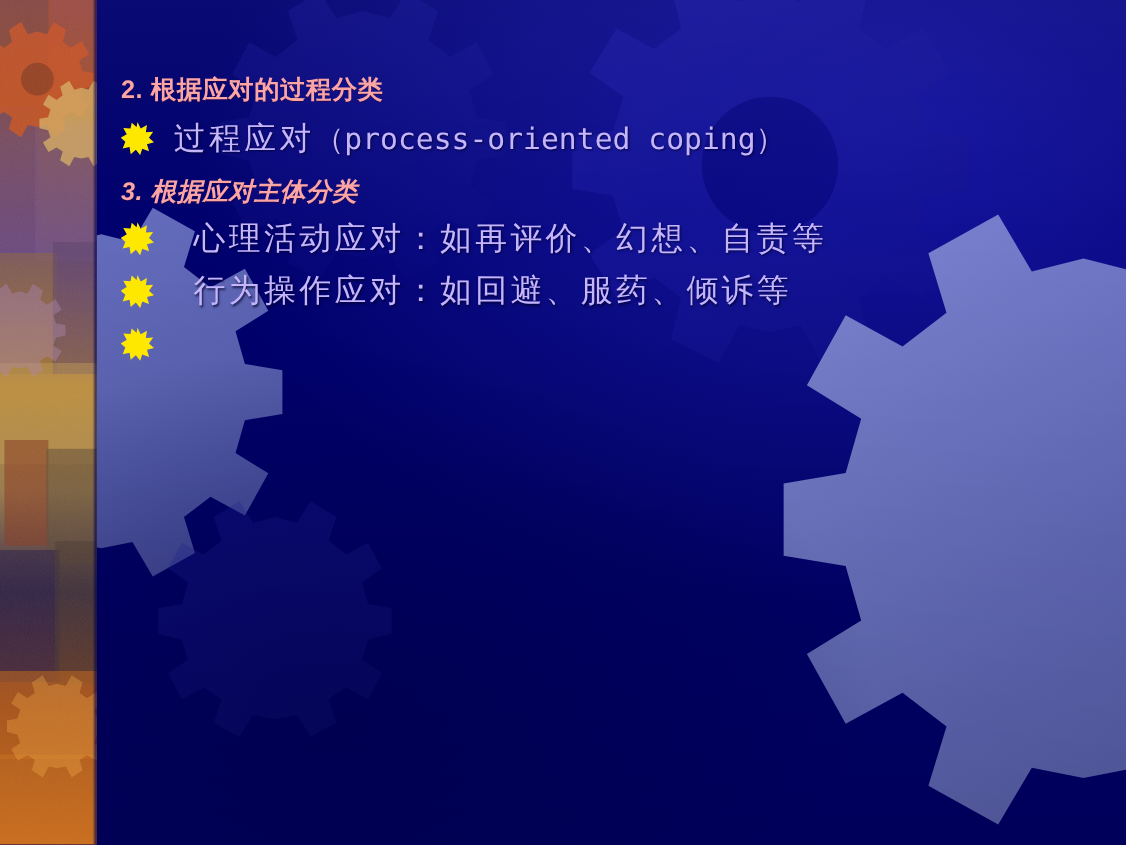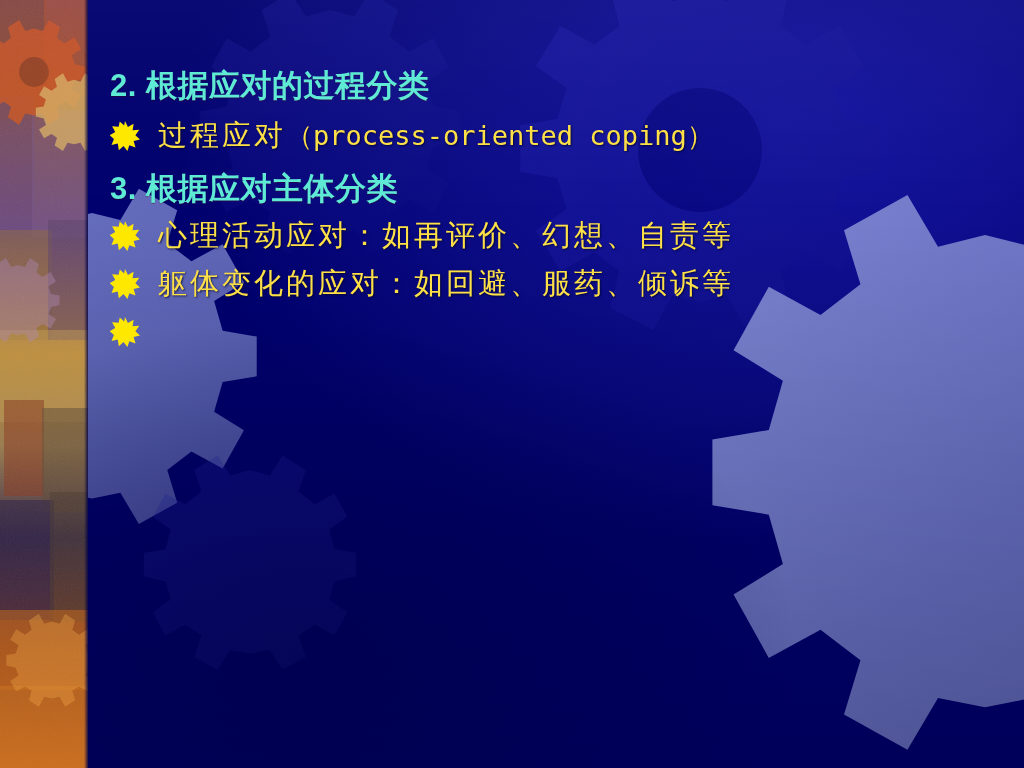--- a/index.html
+++ b/index.html
@@ -56,48 +56,48 @@
   }
 
   
   .content {
     position: absolute;
     left: 110px;
     top: 68px;
     width: 880px;
   }
   .heading {
-    color: #5eead4;
-    font-size: 31px;
+    color: #fca5a5;
+    font-size: 23px;
     font-weight: bold;
     letter-spacing: 0.5px;
     line-height: 1.18;
     white-space: nowrap;
     text-shadow: 0 1px 0 rgba(80,0,0,0.35);
   }
   .heading-1 { margin: 0 0 6px 0; }
-  .heading-2 { margin: 10px 0 6px 0; }
+  .heading-2 { margin: 10px 0 6px 0; font-style: italic; }
 
   .bullet-row {
     display: flex;
     align-items: center;
     margin: 0 0 6px 0;
     height: 50px;
   }
-  .bullet-row.tight { height: 46px; margin-bottom: 2px; }
+  .bullet-row.tight { height: 46px; margin-bottom: 2px; gap: 18px; }
 
   .bullet-marker {
     flex: 0 0 auto;
     width: 30px;
     height: 30px;
     margin-right: 18px;
     display: block;
   }
   .bullet-text {
-    color: #fde047;
+    color: #c4b5fd;
     font-size: 29px;
     line-height: 1.16;
     white-space: nowrap;
     text-shadow: 1px 1px 2px rgba(0,0,40,0.75);
   }
   .bullet-text .cn {
     font-family: "DejaVu Serif", "Liberation Serif", serif;
     letter-spacing: 3px;
   }
   .bullet-text .en {
@@ -299,21 +299,21 @@
       </div>
 
       <div class="bullet-row tight">
         <svg class="bullet-marker" viewBox="0 0 32 32">
           <path fill="#ffe800" d="M16,0 L19.1,6.3 L25.2,2.9 L24.1,9.9 L31.2,9.4 L27.1,15.2
             L32,19.6 L25.2,21.4 L27.2,28.2 L20.6,25.8 L18.6,32 L14.4,26.7 L9.4,31.1
             L8.3,24.1 L1.6,25.6 L4.2,19.1 L-0.4,15.2 L5.6,11.7 L2.2,5.6 L9.2,6.1
             L10.4,0.6 L15.1,4.8 Z"></path>
         </svg>
         <div class="bullet-text">
-          <span class="cn">躯体变化的应对：如回避、服药、倾诉等</span>
+          <span class="cn">行为操作应对：如回避、服药、倾诉等</span>
         </div>
       </div>
 
       <div class="bullet-row tight">
         <svg class="bullet-marker" viewBox="0 0 32 32">
           <path fill="#ffe800" d="M16,0 L19.1,6.3 L25.2,2.9 L24.1,9.9 L31.2,9.4 L27.1,15.2
             L32,19.6 L25.2,21.4 L27.2,28.2 L20.6,25.8 L18.6,32 L14.4,26.7 L9.4,31.1
             L8.3,24.1 L1.6,25.6 L4.2,19.1 L-0.4,15.2 L5.6,11.7 L2.2,5.6 L9.2,6.1
             L10.4,0.6 L15.1,4.8 Z"></path>
         </svg>

